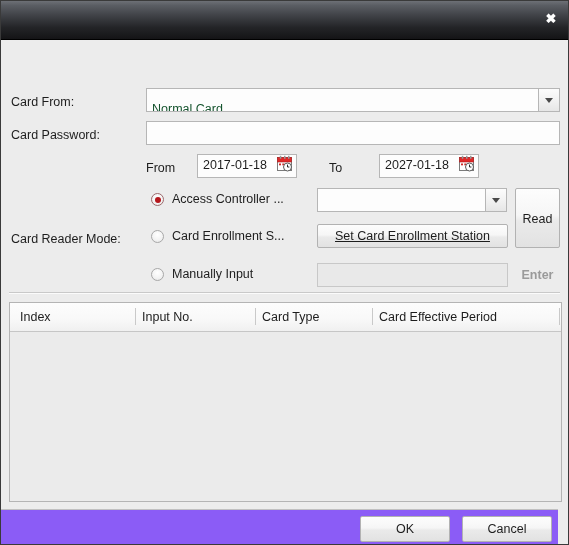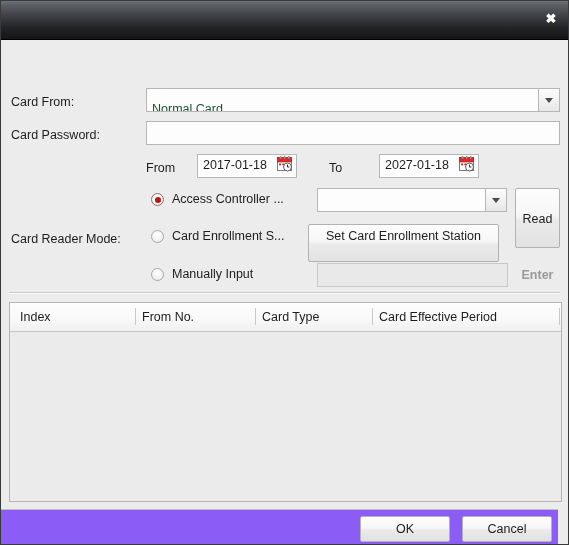--- a/index.html
+++ b/index.html
@@ -326,37 +326,37 @@
 
       <div class="radio checked" style="left:150px; top:153px;"></div>
       <div class="lbl" style="left:171px; top:152px;">Access Controller ...</div>
       <div class="combo" style="left:316px; top:148px; width:190px;">
         <div class="field"></div>
         <div class="arrow-btn"></div>
       </div>
 
       <div class="radio" style="left:150px; top:190px;"></div>
       <div class="lbl" style="left:171px; top:189px;">Card Enrollment S...</div>
-      <div class="btn" style="left:307px; top:184px; width:191px; height:38px; line-height:22px;">Set Card Enrollment Station</div>
+      <div class="btn" style="left:316px; top:184px; width:191px; height:24px; line-height:22px;text-decoration:underline;">Set Card Enrollment Station</div>
 
       <div class="btn" style="left:514px; top:148px; width:45px; height:60px; line-height:60px;">Read</div>
 
       <div class="radio" style="left:150px; top:228px;"></div>
       <div class="lbl" style="left:171px; top:227px;">Manually Input</div>
       <div class="tinput disabled" style="left:316px; top:223px; width:191px;"></div>
       <div class="btn flat-disabled" style="left:514px; top:223px; width:45px; height:24px; line-height:24px;font-weight:bold;">Enter</div>
 
       <div class="sep" style="top:252px;"></div>
     </div>
 
     <div class="table-wrap">
       <div class="table-head">
         <div class="th" style="left:10px;">Index</div>
         <div class="thsep" style="left:125px;"></div>
-        <div class="th" style="left:132px;">From No.</div>
+        <div class="th" style="left:132px;">Input No.</div>
         <div class="thsep" style="left:245px;"></div>
         <div class="th" style="left:252px;">Card Type</div>
         <div class="thsep" style="left:362px;"></div>
         <div class="th" style="left:369px;">Card Effective Period</div>
         <div class="thsep" style="left:549px;"></div>
       </div>
       <div class="table-body"></div>
     </div>
 
     <div class="footer">

